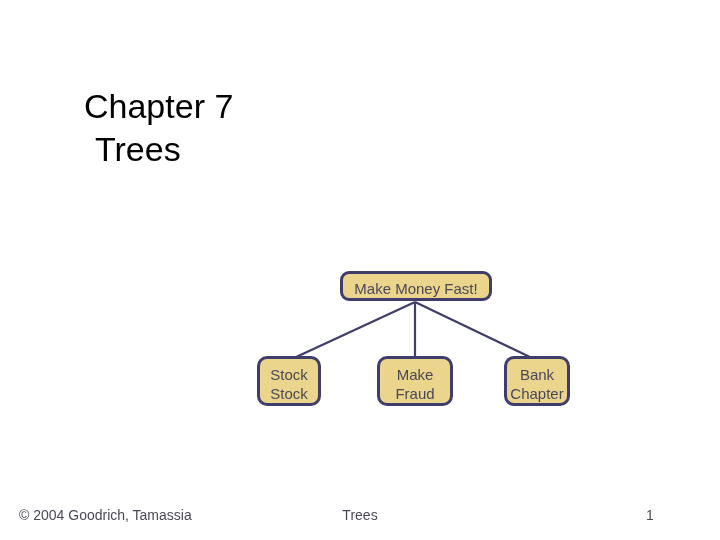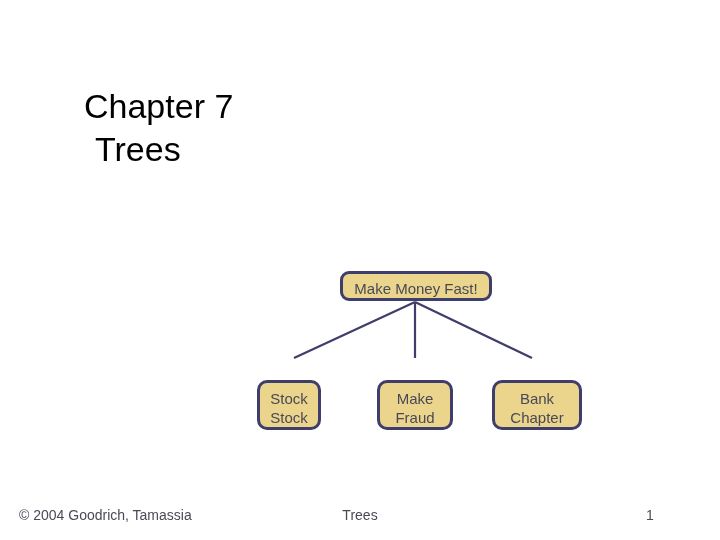--- a/index.html
+++ b/index.html
@@ -56,25 +56,24 @@
     top: 271px;
     width: 152px;
     height: 30px;
     border-radius: 9px;
     white-space: nowrap;
   }
   .node-child {
     top: 356px;
     height: 50px;
     border-radius: 10px;
-    margin-top: 24px;
   }
   .node-stock  { left: 257px; width: 64px; }
   .node-ponzi  { left: 377px; width: 76px; }
-  .node-bank   { left: 492px; width: 90px; }
+  .node-bank   { left: 504px; width: 66px; }
   .footer-item {
     position: absolute;
     top: 507px;
     color: #4A4A57;
     font-size: 14px;
     line-height: 16px;
   }
   .footer-left   { left: 19px; }
   .footer-center { left: 0; right: 0; text-align: center; }
   .footer-right  { left: 646px; }

